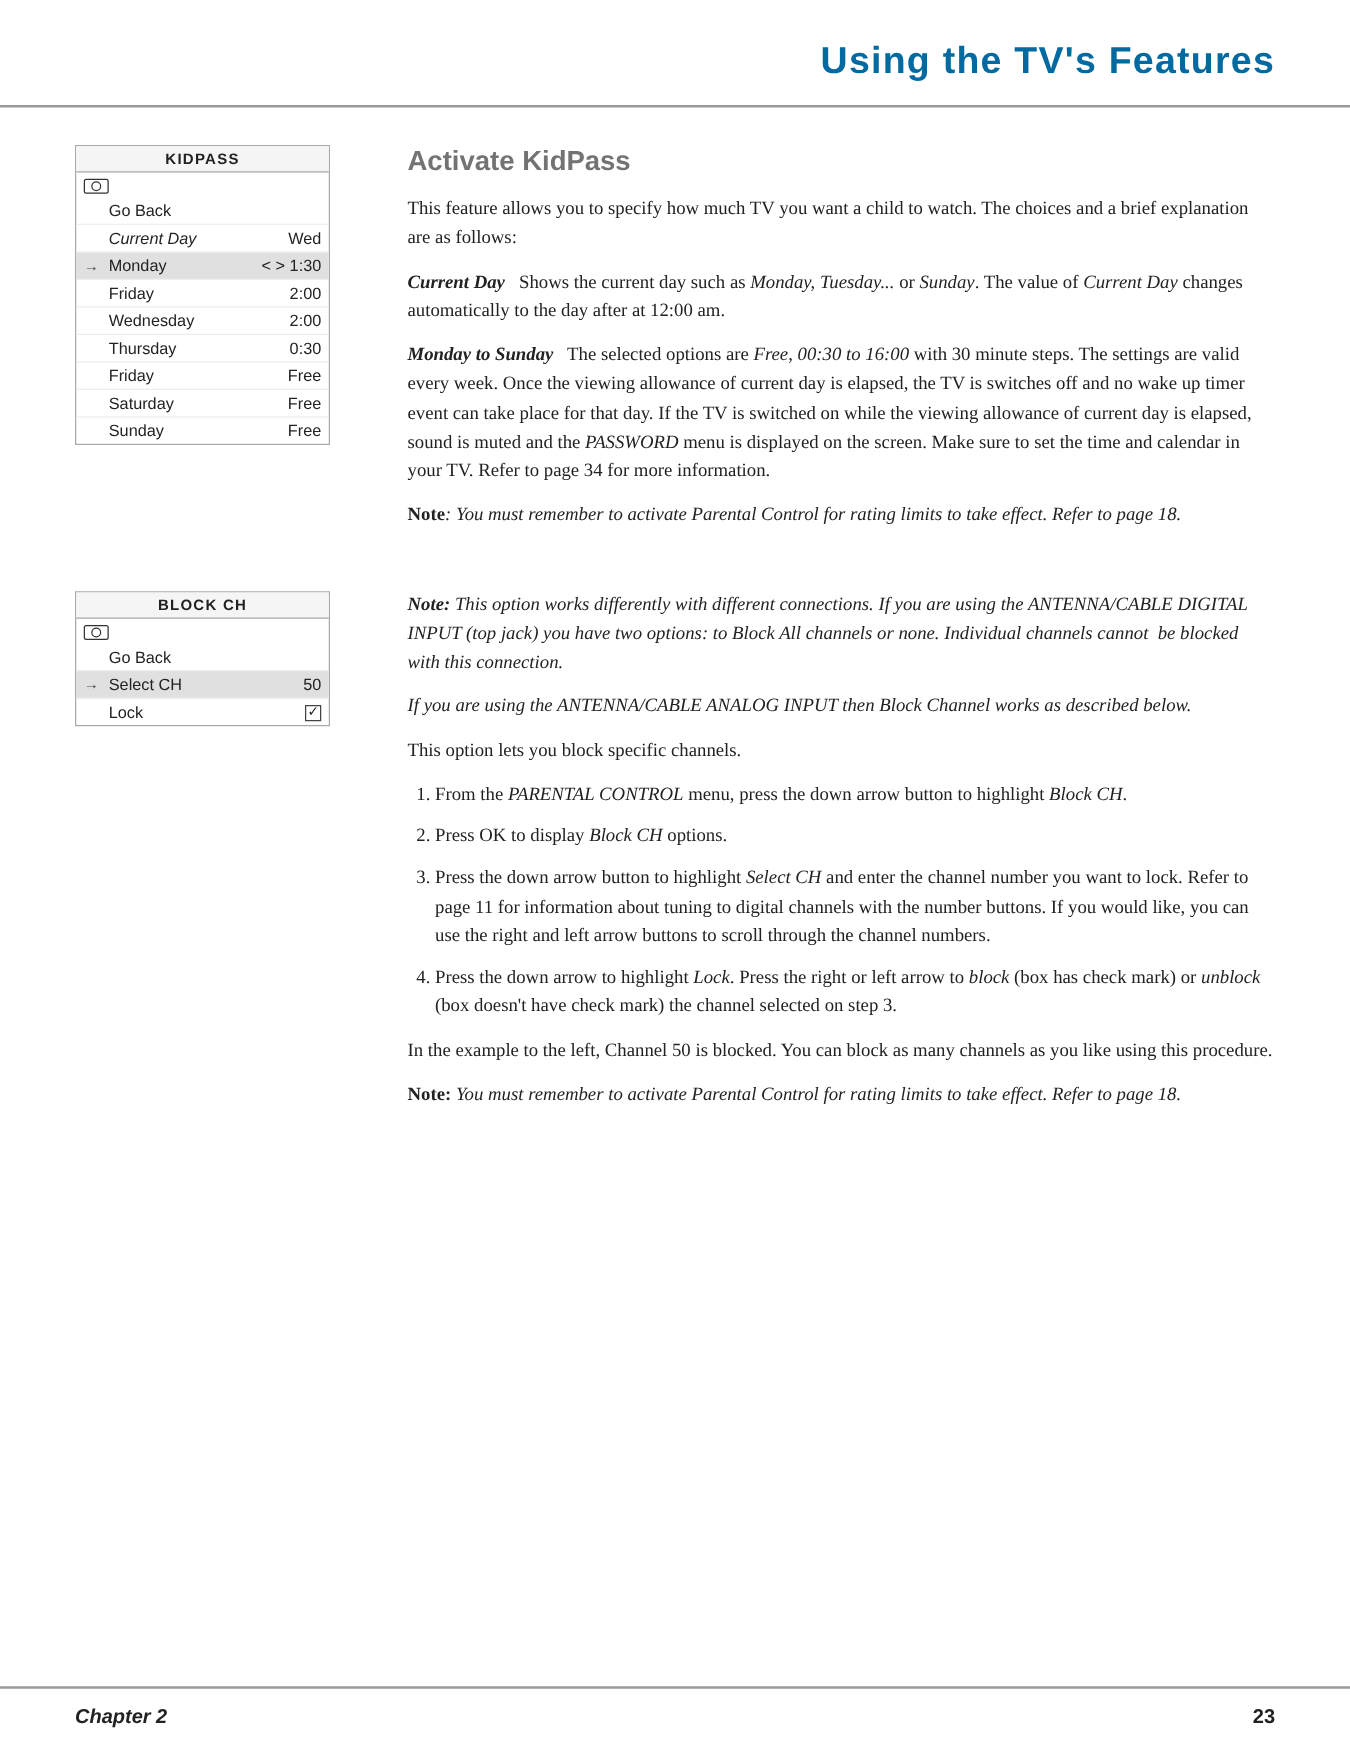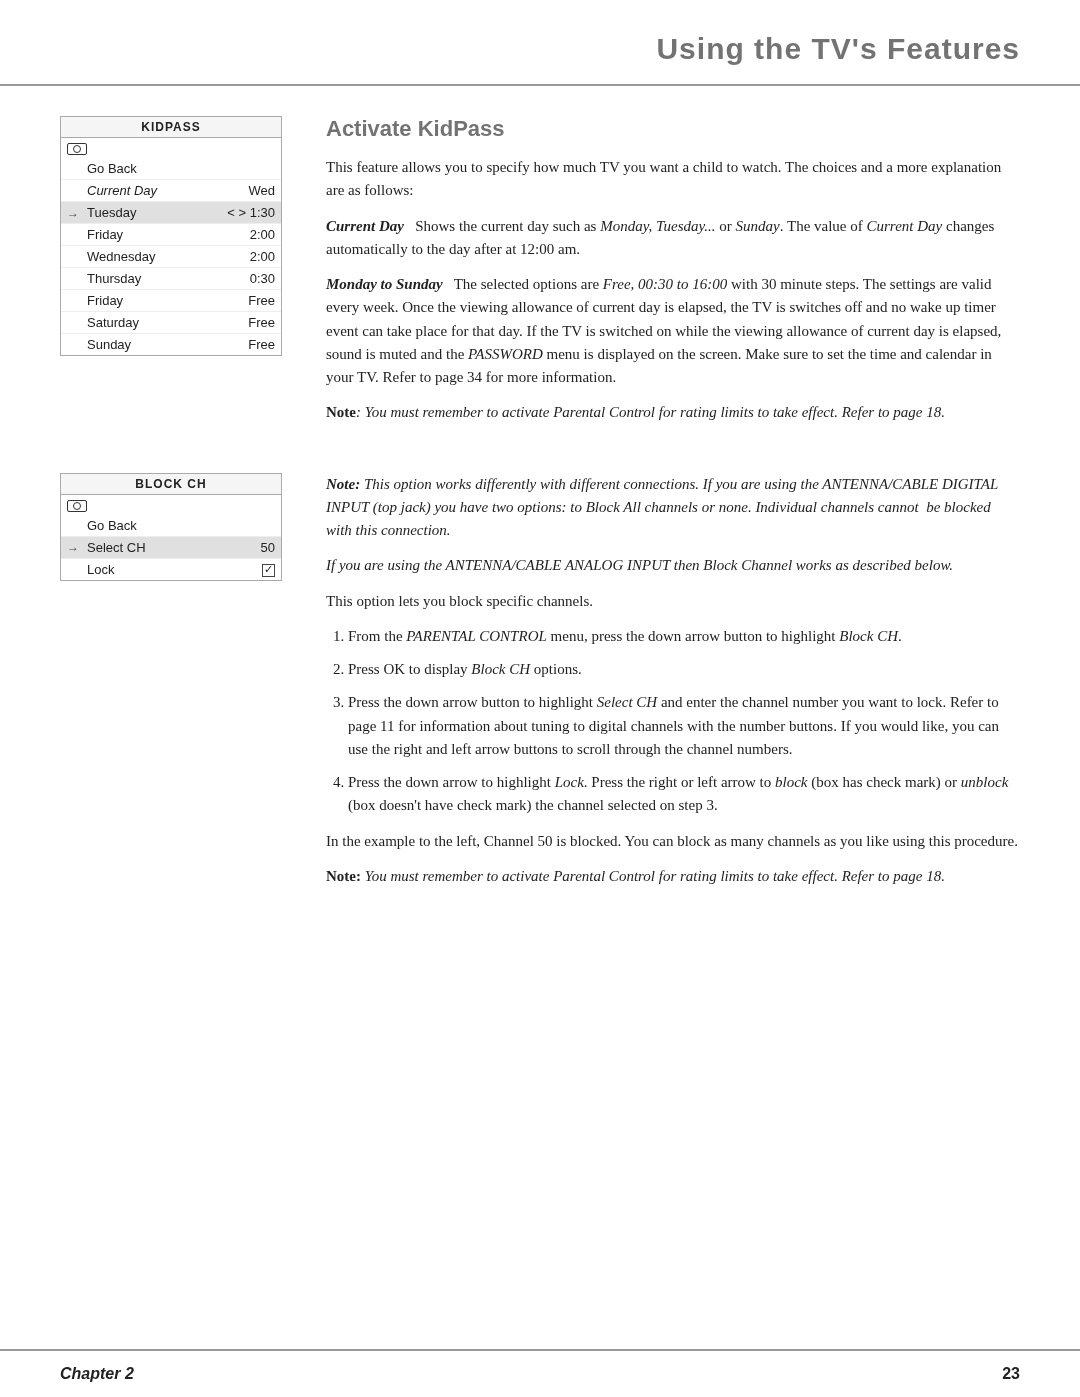--- a/index.html
+++ b/index.html
@@ -19,21 +19,21 @@
       text-align: right;
       padding: 32px 60px 18px 60px;
       border-bottom: 2px solid #999;
       margin-bottom: 0;
     }
     .page-header h1 {
       font-family: 'Arial Black', Arial, sans-serif;
       font-size: 30px;
       font-weight: 900;
       letter-spacing: 1px;
-      color: #737373;
+      color: #0369a1;
     }
 
     
     .main-content {
       display: flex;
       flex-direction: column;
       padding: 0 60px 0 60px;
     }
 
     
@@ -45,21 +45,21 @@
     }
 
     
     .menu-panel {
       flex: 0 0 230px;
       min-width: 230px;
     }
 
     .menu-box {
       border: 1px solid #aaa;
-      width: 222px;
+      width: 204px;
       font-family: Arial, Helvetica, sans-serif;
       font-size: 13px;
     }
 
     .menu-box-title {
       text-align: center;
       border-bottom: 1px solid #aaa;
       padding: 3px 0;
       font-weight: bold;
       font-size: 12px;
@@ -248,21 +248,21 @@
         </div>
 
         <div class="menu-box-row">
           <span class="arrow"></span>
           <span class="row-label" style="font-style:italic;">Current Day</span>
           <span class="row-value">Wed</span>
         </div>
 
         <div class="menu-box-row highlighted">
           <span class="arrow">→</span>
-          <span class="row-label">Tuesday</span>
+          <span class="row-label">Monday</span>
           <span class="row-value">&lt; &gt; 1:30</span>
         </div>
 
         <div class="menu-box-row">
           <span class="arrow"></span>
           <span class="row-label">Friday</span>
           <span class="row-value">2:00</span>
         </div>
 
         <div class="menu-box-row">
@@ -294,21 +294,21 @@
           <span class="row-label">Sunday</span>
           <span class="row-value">Free</span>
         </div>
       </div>
     </div>
 
     <div class="text-panel">
       <h2 class="section-title">Activate KidPass</h2>
 
       <p>
-        This feature allows you to specify how much TV you want a child to watch. The choices and a more explanation are as follows:
+        This feature allows you to specify how much TV you want a child to watch. The choices and a brief explanation are as follows:
       </p>
 
       <p>
         <span class="bold-term">Current Day</span>&nbsp;&nbsp;
         Shows the current day such as <span class="italic-term">Monday, Tuesday...</span> or <span class="italic-term">Sunday</span>. The value of <span class="italic-term">Current Day</span> changes automatically to the day after at 12:00 am.
       </p>
 
       <p>
         <span class="bold-term">Monday to Sunday</span>&nbsp;&nbsp;
         The selected options are <span class="italic-term">Free, 00:30 to 16:00</span> with 30 minute steps. The settings are valid every week. Once the viewing allowance of current day is elapsed, the TV is switches off and no wake up timer event can take place for that day. If the TV is switched on while the viewing allowance of current day is elapsed, sound is muted and the <span class="italic-term">PASSWORD</span> menu is displayed on the screen. Make sure to set the time and calendar in your TV. Refer to page 34 for more information.

